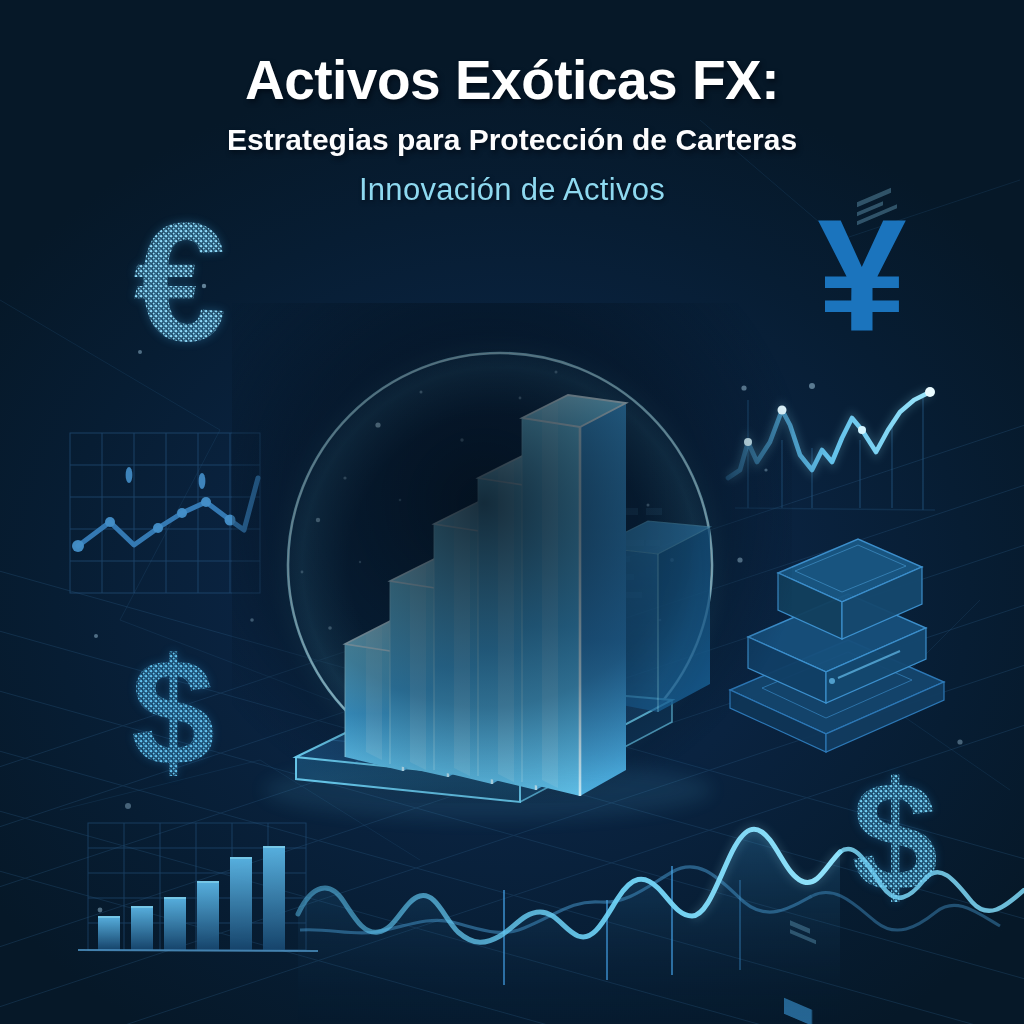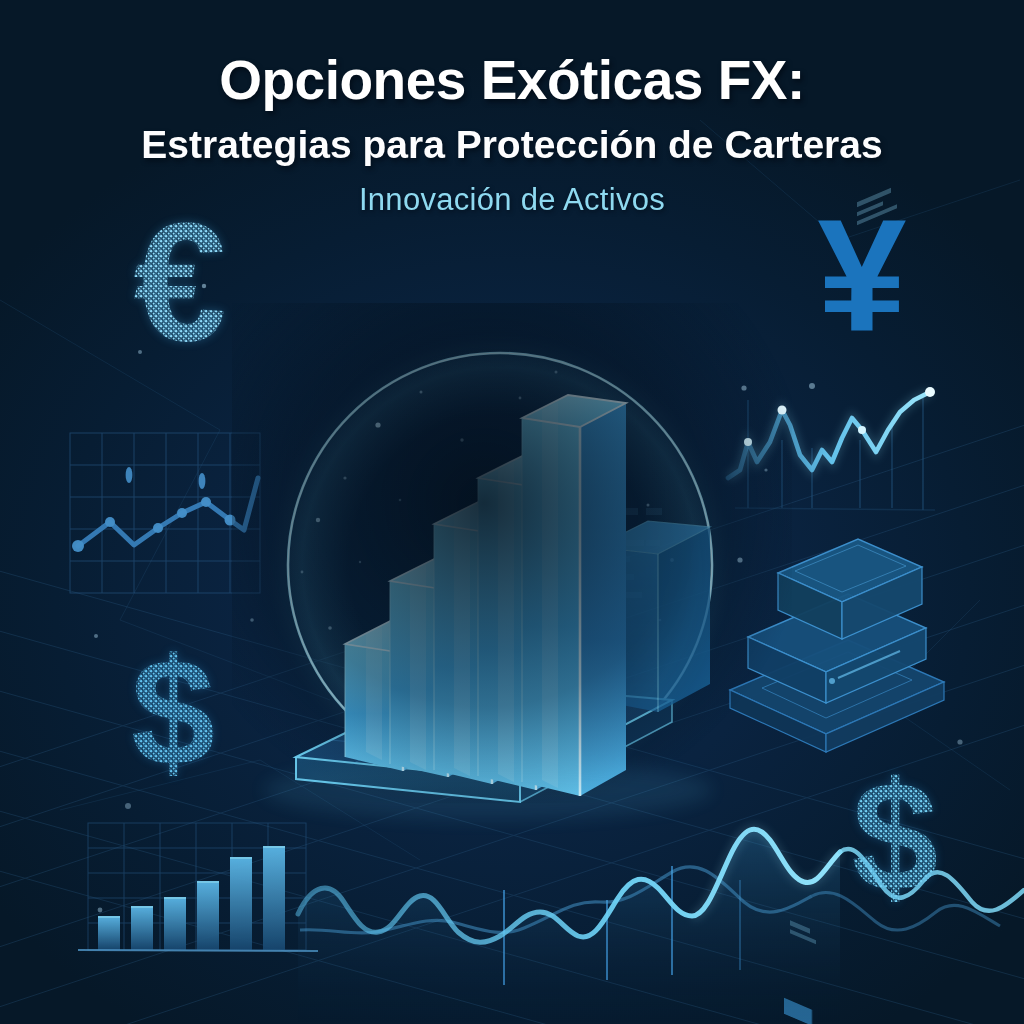--- a/index.html
+++ b/index.html
@@ -39,21 +39,21 @@
   .t1 {
     font-size: 55px;
     font-weight: bold;
     color: #ffffff;
     letter-spacing: -0.5px;
     line-height: 1.02;
     text-shadow: 2px 3px 5px rgba(2,10,20,0.75);
     margin: 0 0 4px 0;
   }
   .t2 {
-    font-size: 39px;
+    font-size: 30px;
     font-weight: bold;
     color: #fdfdfe;
     line-height: 1.12;
     text-shadow: 2px 3px 5px rgba(2,10,20,0.7);
     margin: 15px;
     padding: 0 60px;
   }
   .t3 {
     font-size: 31px;
     font-weight: normal;
@@ -463,18 +463,18 @@
 
     <g>
       <text x="895" y="890" font-family="'Liberation Sans', sans-serif" font-size="156" font-weight="bold" fill="#2f92d4" text-anchor="middle" opacity="0.28" filter="url(#glowP)">$</text>
       <g mask="url(#mDots)">
         <text x="895" y="890" font-family="'Liberation Sans', sans-serif" font-size="156" font-weight="bold" fill="#74d2f5" text-anchor="middle">$</text>
       </g>
     </g>
   </svg>
 
   <div class="title-block">
-    <div class="t1">Opciones Exóticas FX:</div>
+    <div class="t1">Activos Exóticas FX:</div>
     <div class="t2">Estrategias para Protección de Carteras</div>
     <div class="t3">Innovación de Activos</div>
   </div>
 
 </div>
 
 </body></html>

